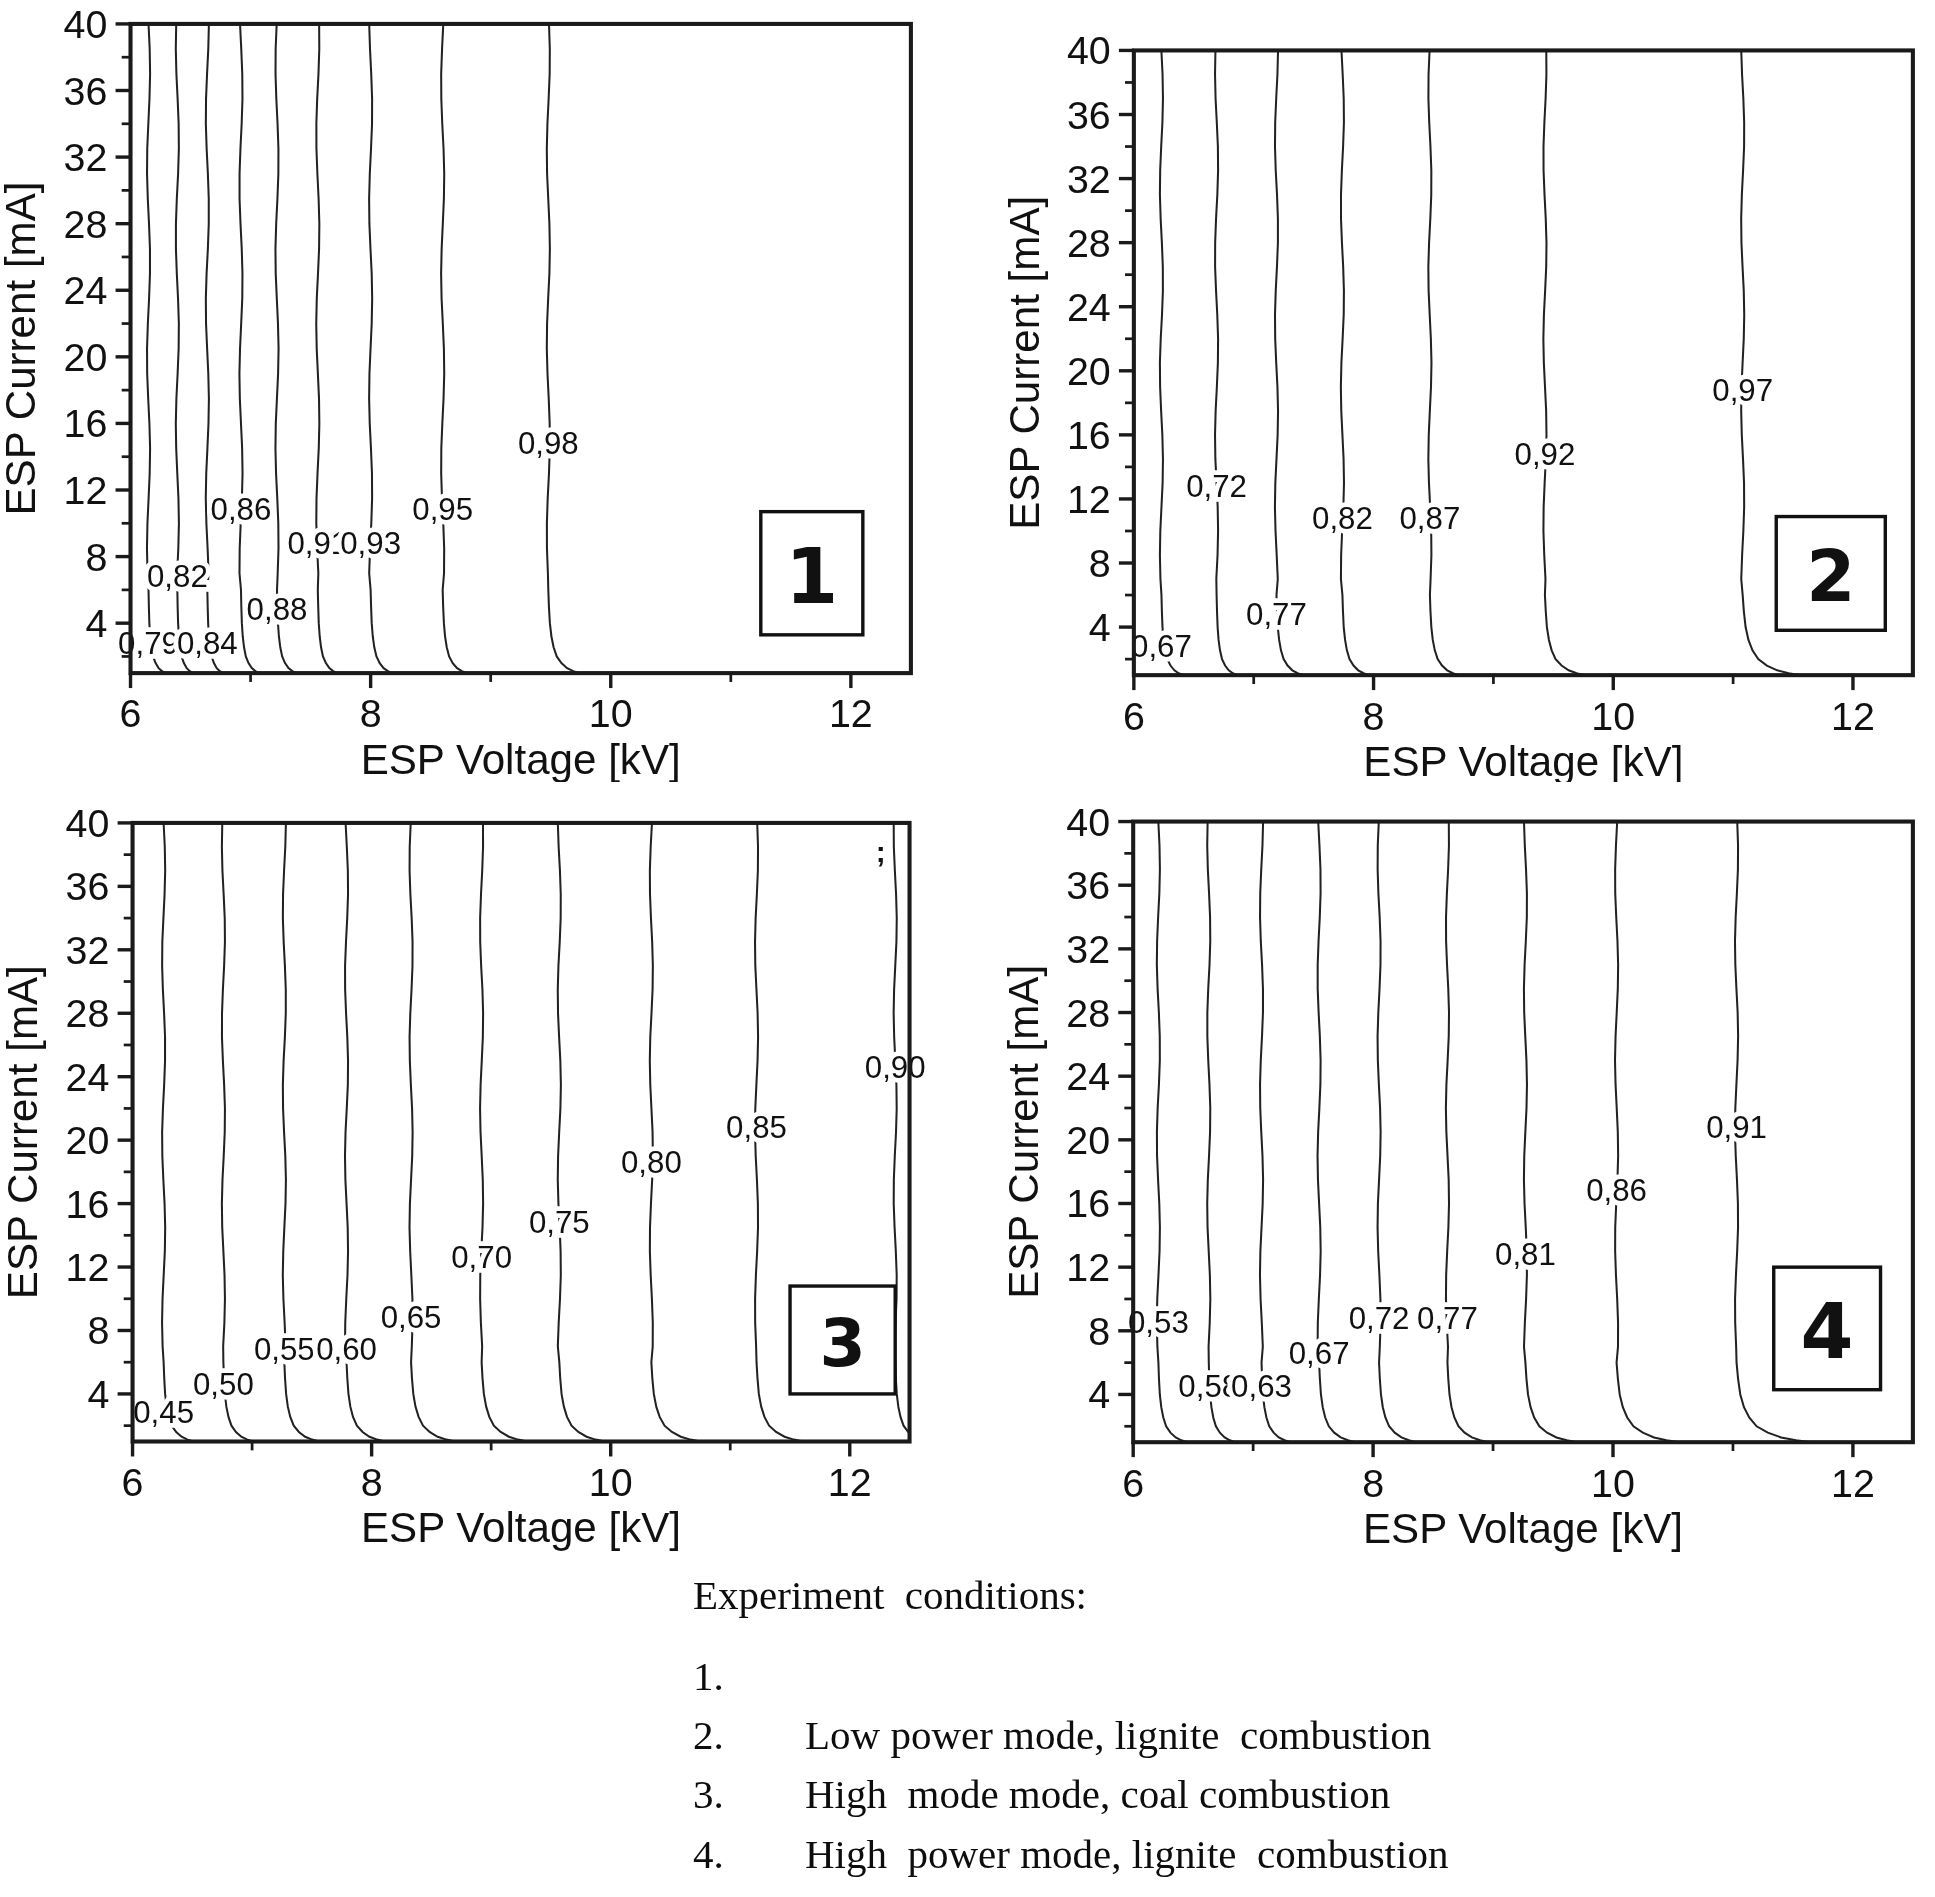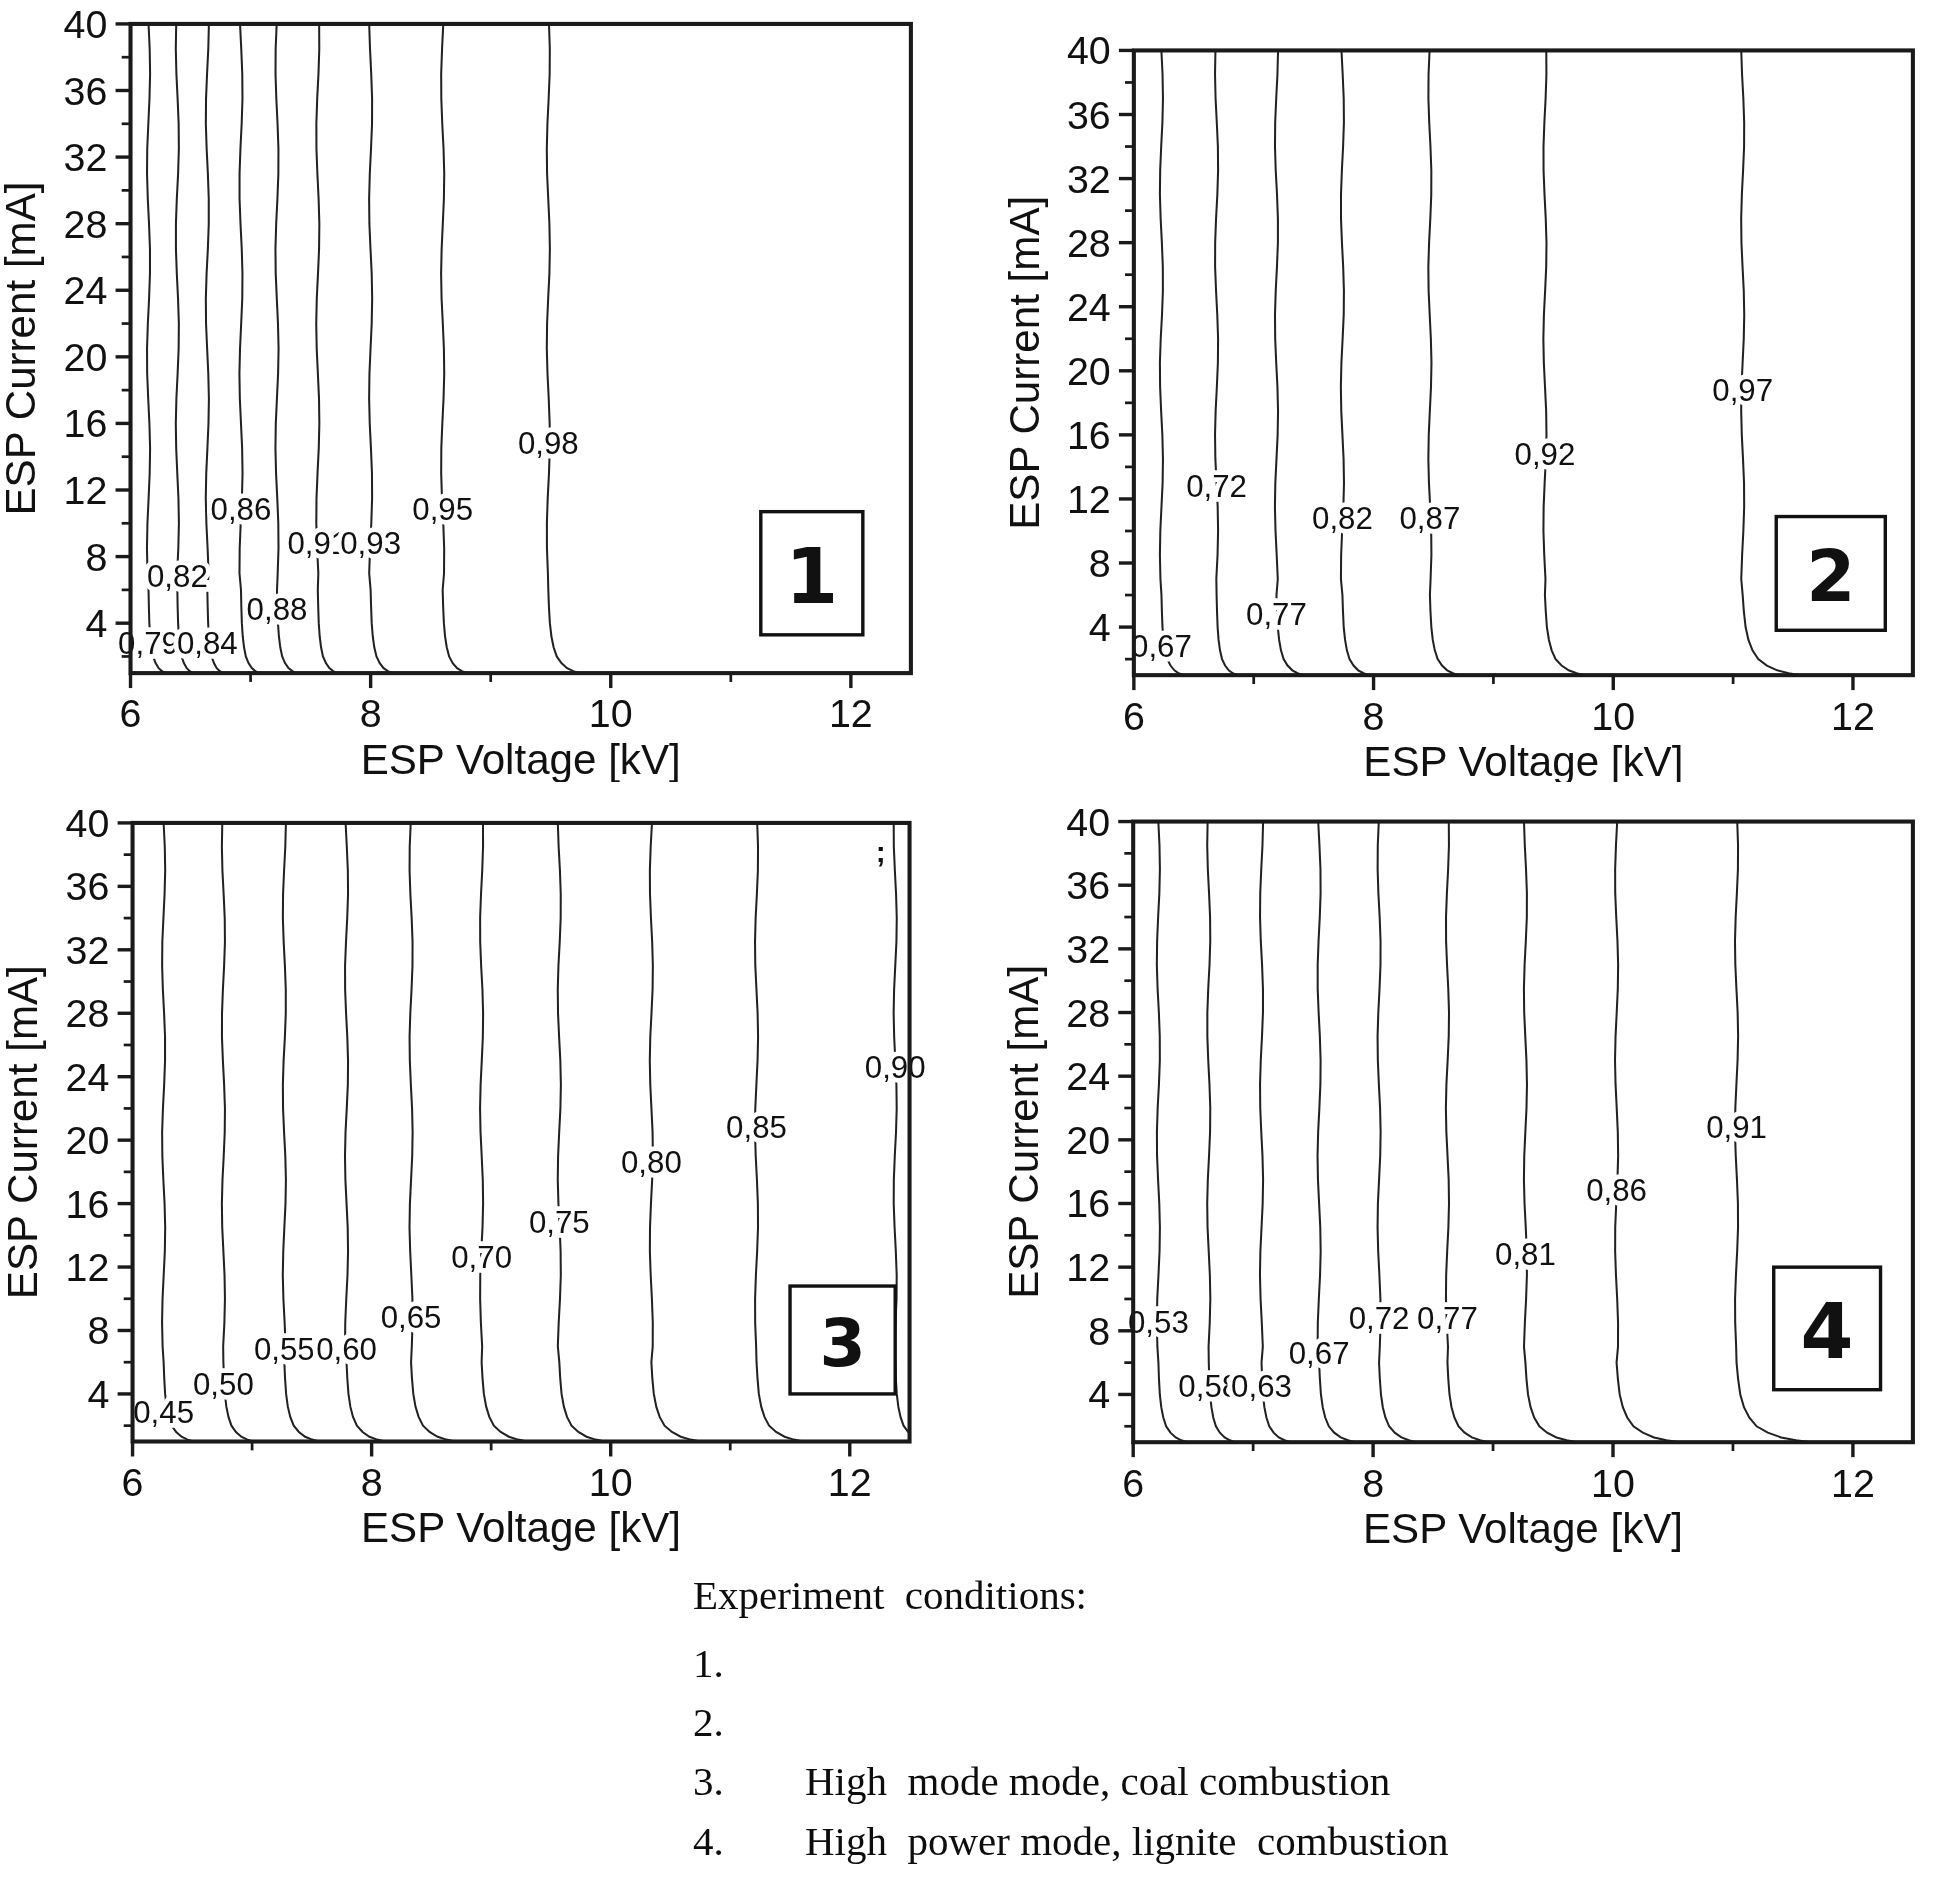--- a/index.html
+++ b/index.html
@@ -12,21 +12,21 @@
   svg.panel{position:absolute;background:#fff;}
   #panel-svg-0{left:0;top:0;}
   #panel-svg-1{left:968px;top:0;}
   #panel-svg-2{left:0;top:782px;}
   #panel-svg-3{left:968px;top:782px;}
   .caption{
     position:absolute;left:693px;top:1571px;
     font-family:"Liberation Serif", serif;
     font-size:41px;line-height:49px;color:#0d0d0d;
   }
-  .caption-title{white-space:pre;margin-bottom:19px;}
+  .caption-title{white-space:pre;margin-bottom:32px;}
   .caption-item{display:flex;margin-top:10.2px;}
   .caption-item .num{width:112px;flex:0 0 112px;}
   .caption-item .txt{white-space:pre;}
 </style>
 </head>
 <body>
 
 <svg id="panel-svg-0" class="panel" width="968" height="782" viewBox="0 0 1424 1150">
     <defs>
       <clipPath id="clip0">
@@ -319,20 +319,21 @@
     <text text-anchor="middle" font-size="62" fill="#111111" transform="translate(103,514.5) rotate(-90)">ESP Current [mA]</text>
   </svg>
 
 <div class="caption">
   <div class="caption-title">Experiment  conditions:</div>
   <div class="caption-item">
     <span class="num">1.</span>
   </div>
   <div class="caption-item">
     <span class="num">2.</span>
+      <span class="txt">Low power mode, lignite  combustion</span>
   </div>
   <div class="caption-item">
     <span class="num">3.</span>
       <span class="txt">High  mode mode, coal combustion</span>
   </div>
   <div class="caption-item">
     <span class="num">4.</span>
       <span class="txt">High  power mode, lignite  combustion</span>
   </div>
 </div>

